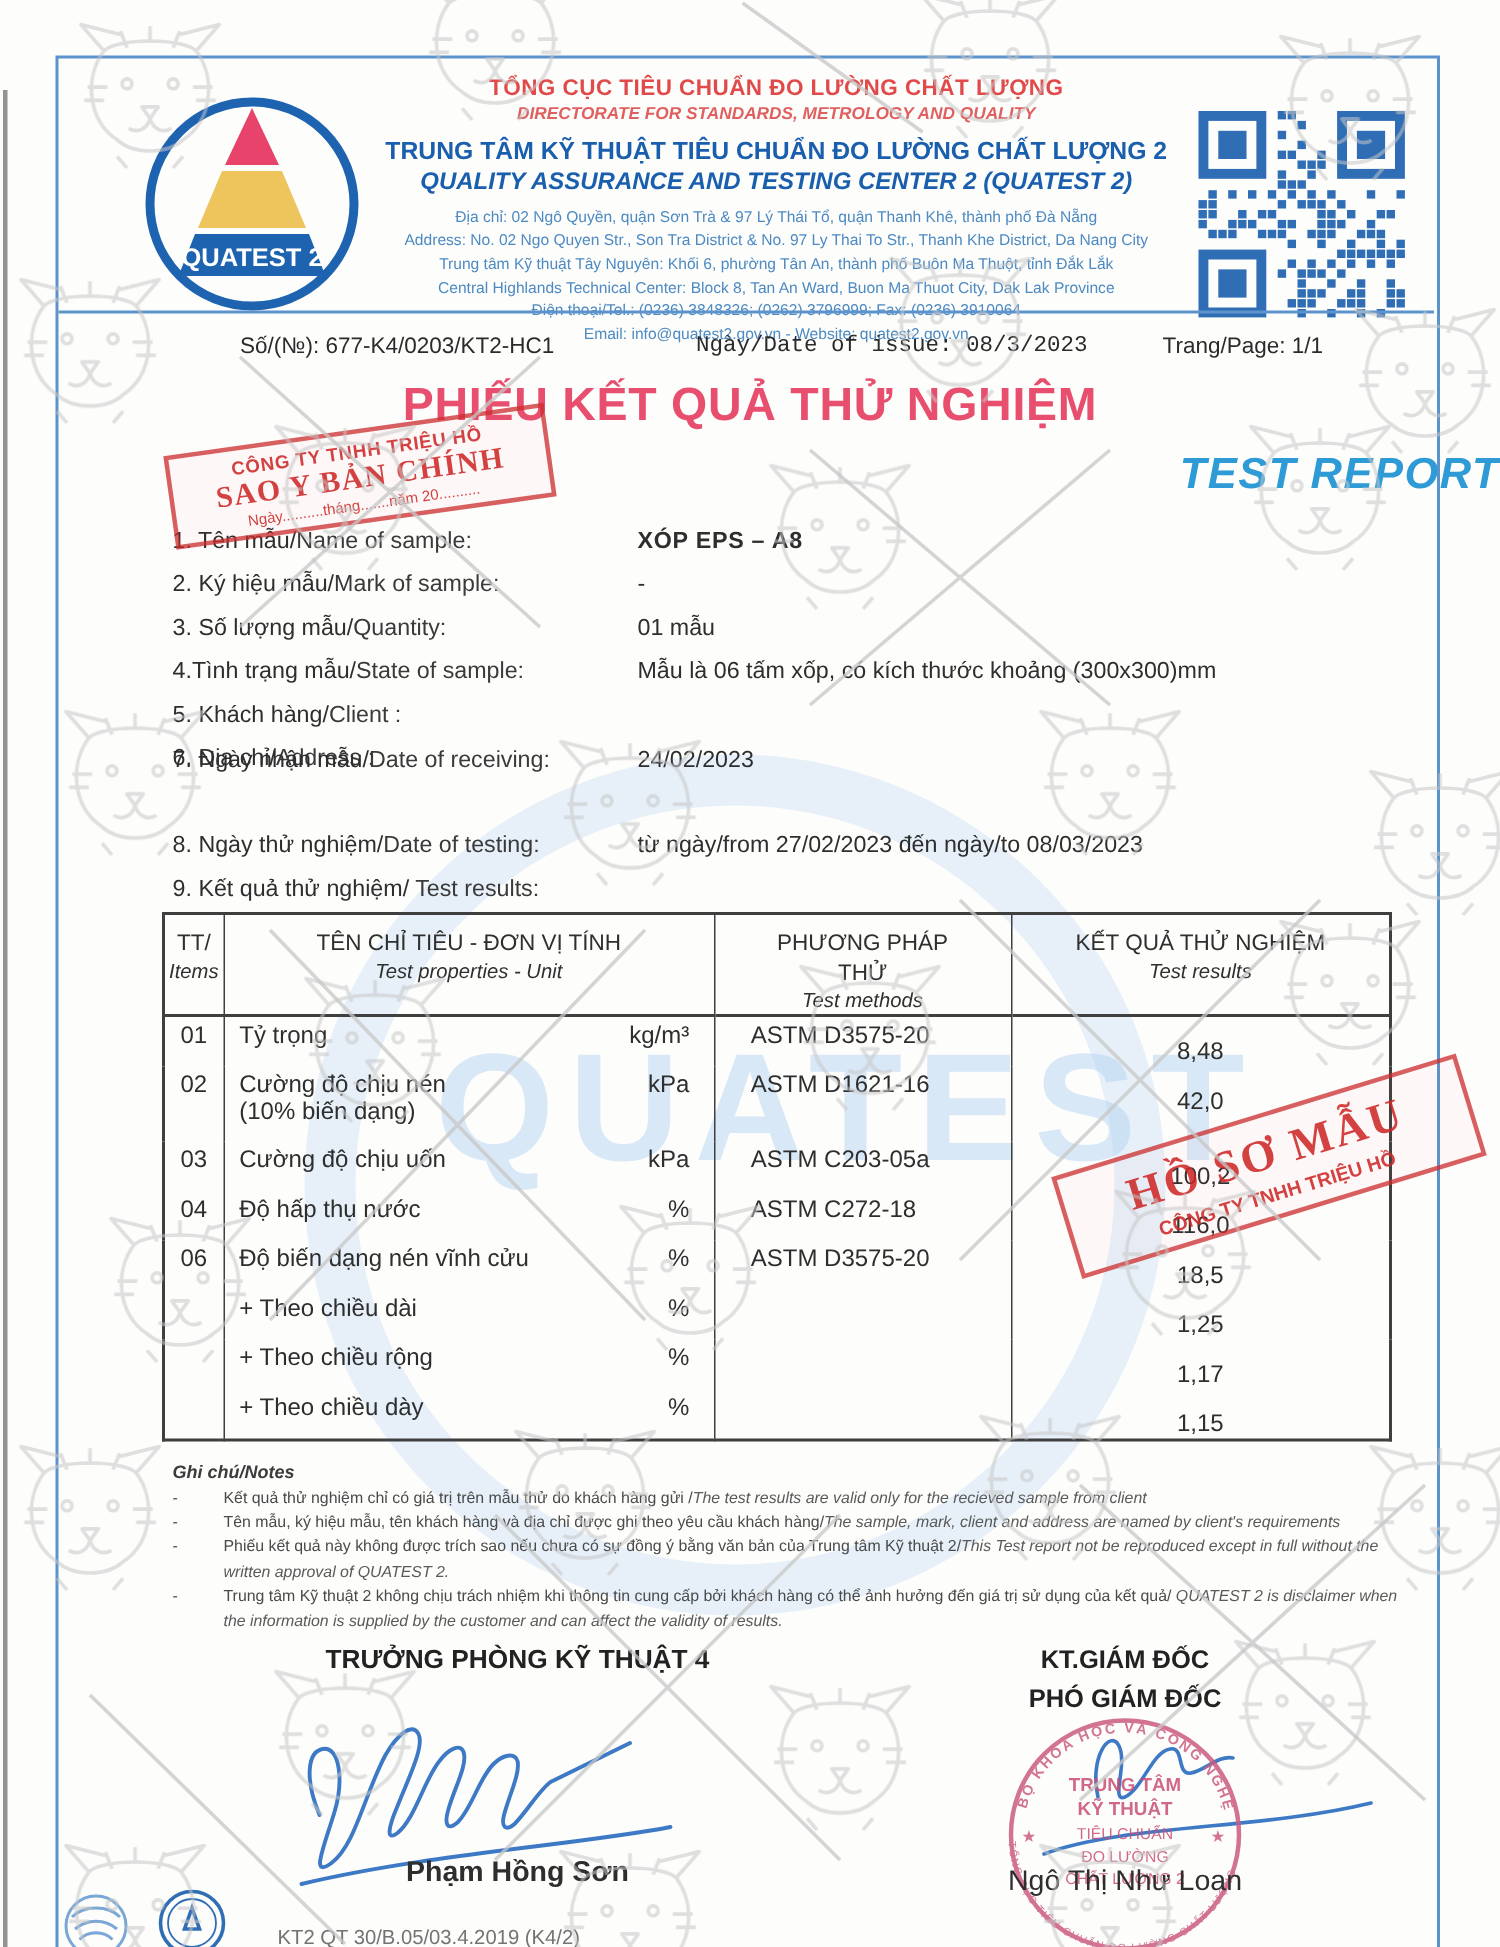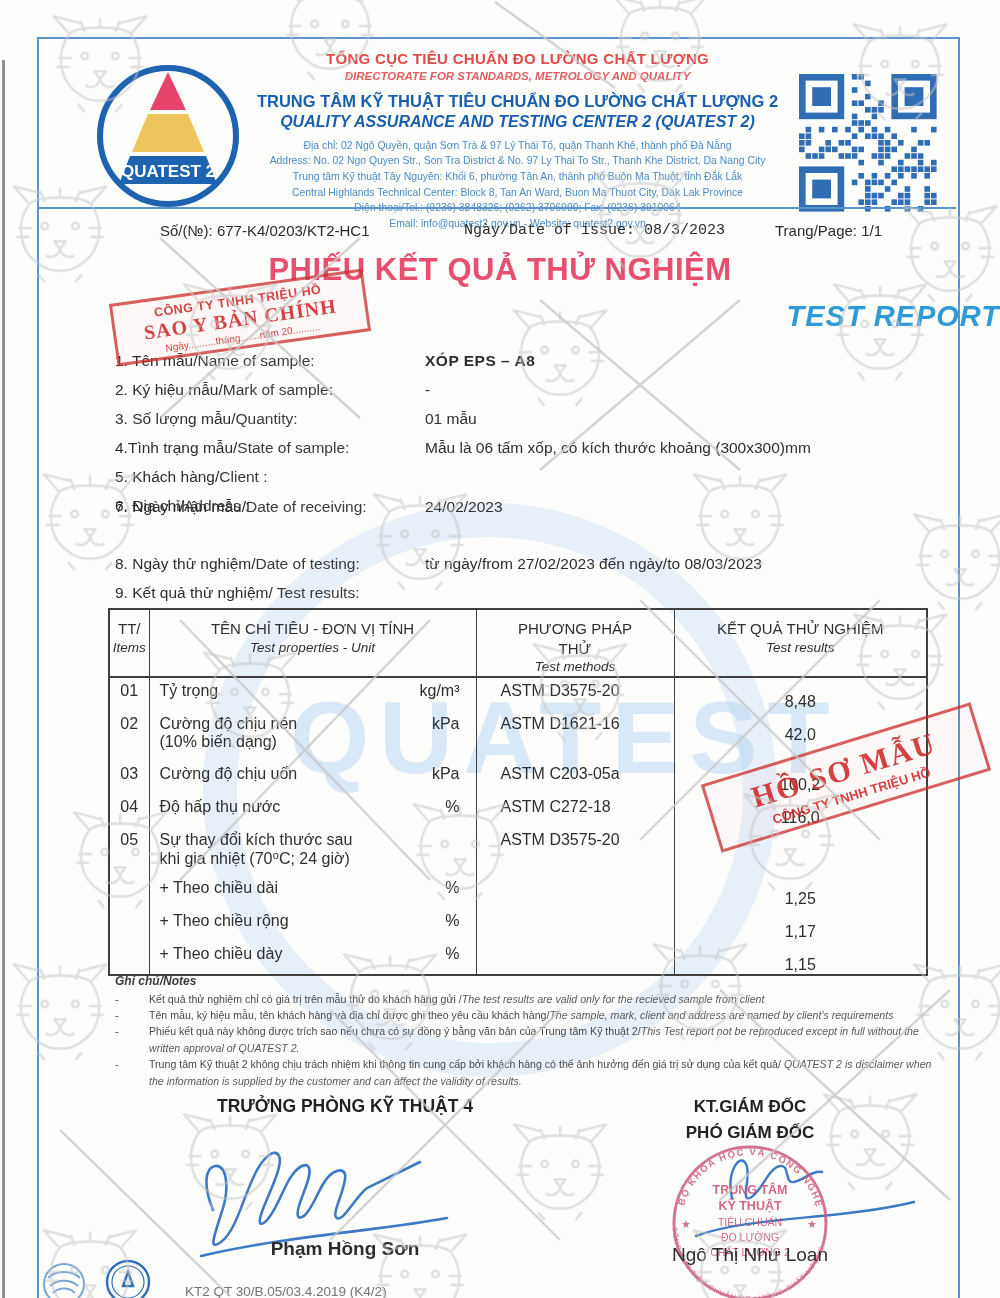--- a/index.html
+++ b/index.html
@@ -347,31 +347,30 @@
             <td class="tt">04</td>
             <td class="nm">
                 <div class="line1">
                   <span>Độ hấp thụ nước</span>
                   <span>%</span>
                 </div>
               </td>
             <td class="mt">ASTM C272-18</td>
             <td class="rs">116,0</td>
           </tr>
-          <tr style="height:48px">
-            <td class="tt">05</td>
-            <td class="nm">
-                <div class="line1">
-                  <span>Sự thay đổi kích thước sau</span>
-                  <span></span>
-                </div>
-                <div>khi gia nhiệt (70⁰C; 24 giờ)</div>
+          <tr style="height:28px">
+            <td class="tt">06</td>
+            <td class="nm">
+                <div class="line1">
+                  <span>Độ biến dạng nén vĩnh cửu</span>
+                  <span>%</span>
+                </div>
               </td>
             <td class="mt">ASTM D3575-20</td>
-            <td class="rs"></td>
+            <td class="rs">18,5</td>
           </tr>
           <tr style="height:27px">
             <td class="tt"></td>
             <td class="nm">
                 <div class="line1">
                   <span>+ Theo chiều dài</span>
                   <span>%</span>
                 </div>
               </td>
             <td class="mt"></td>

